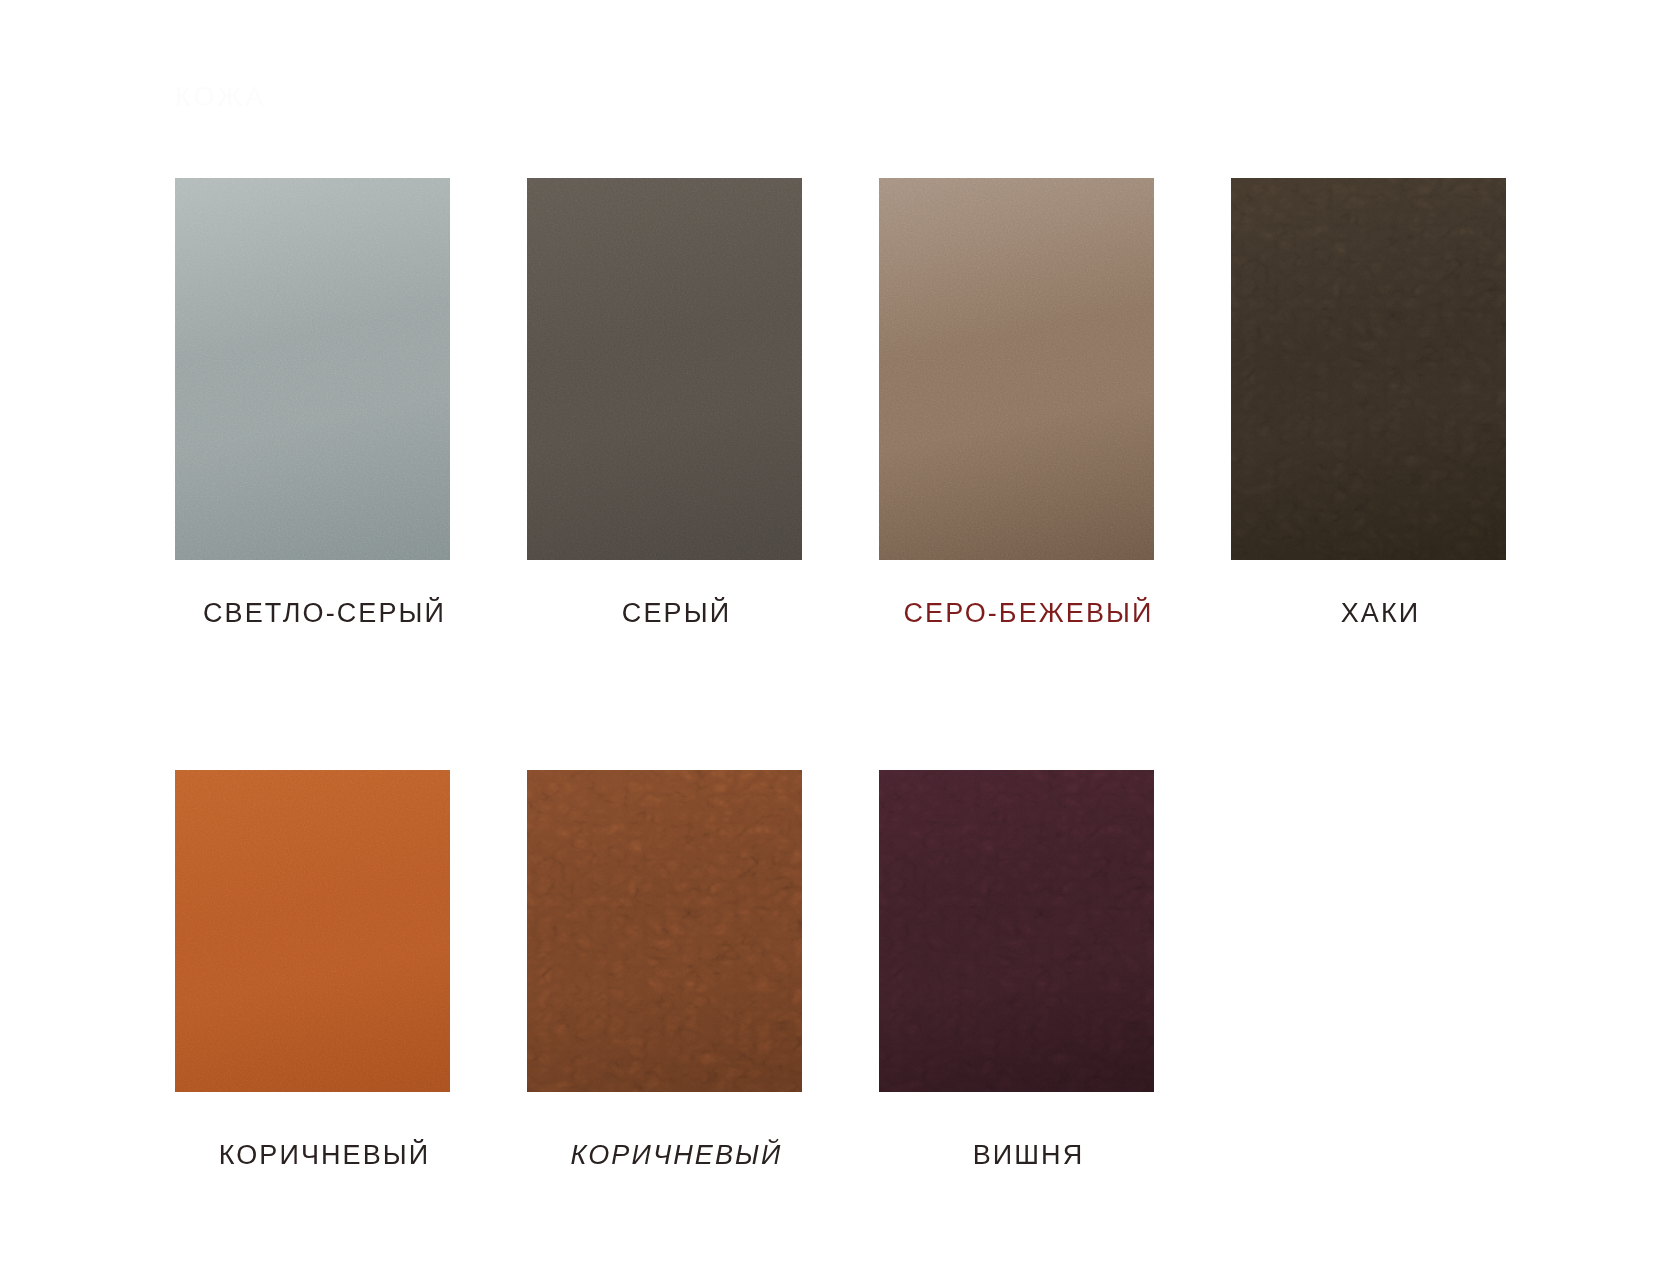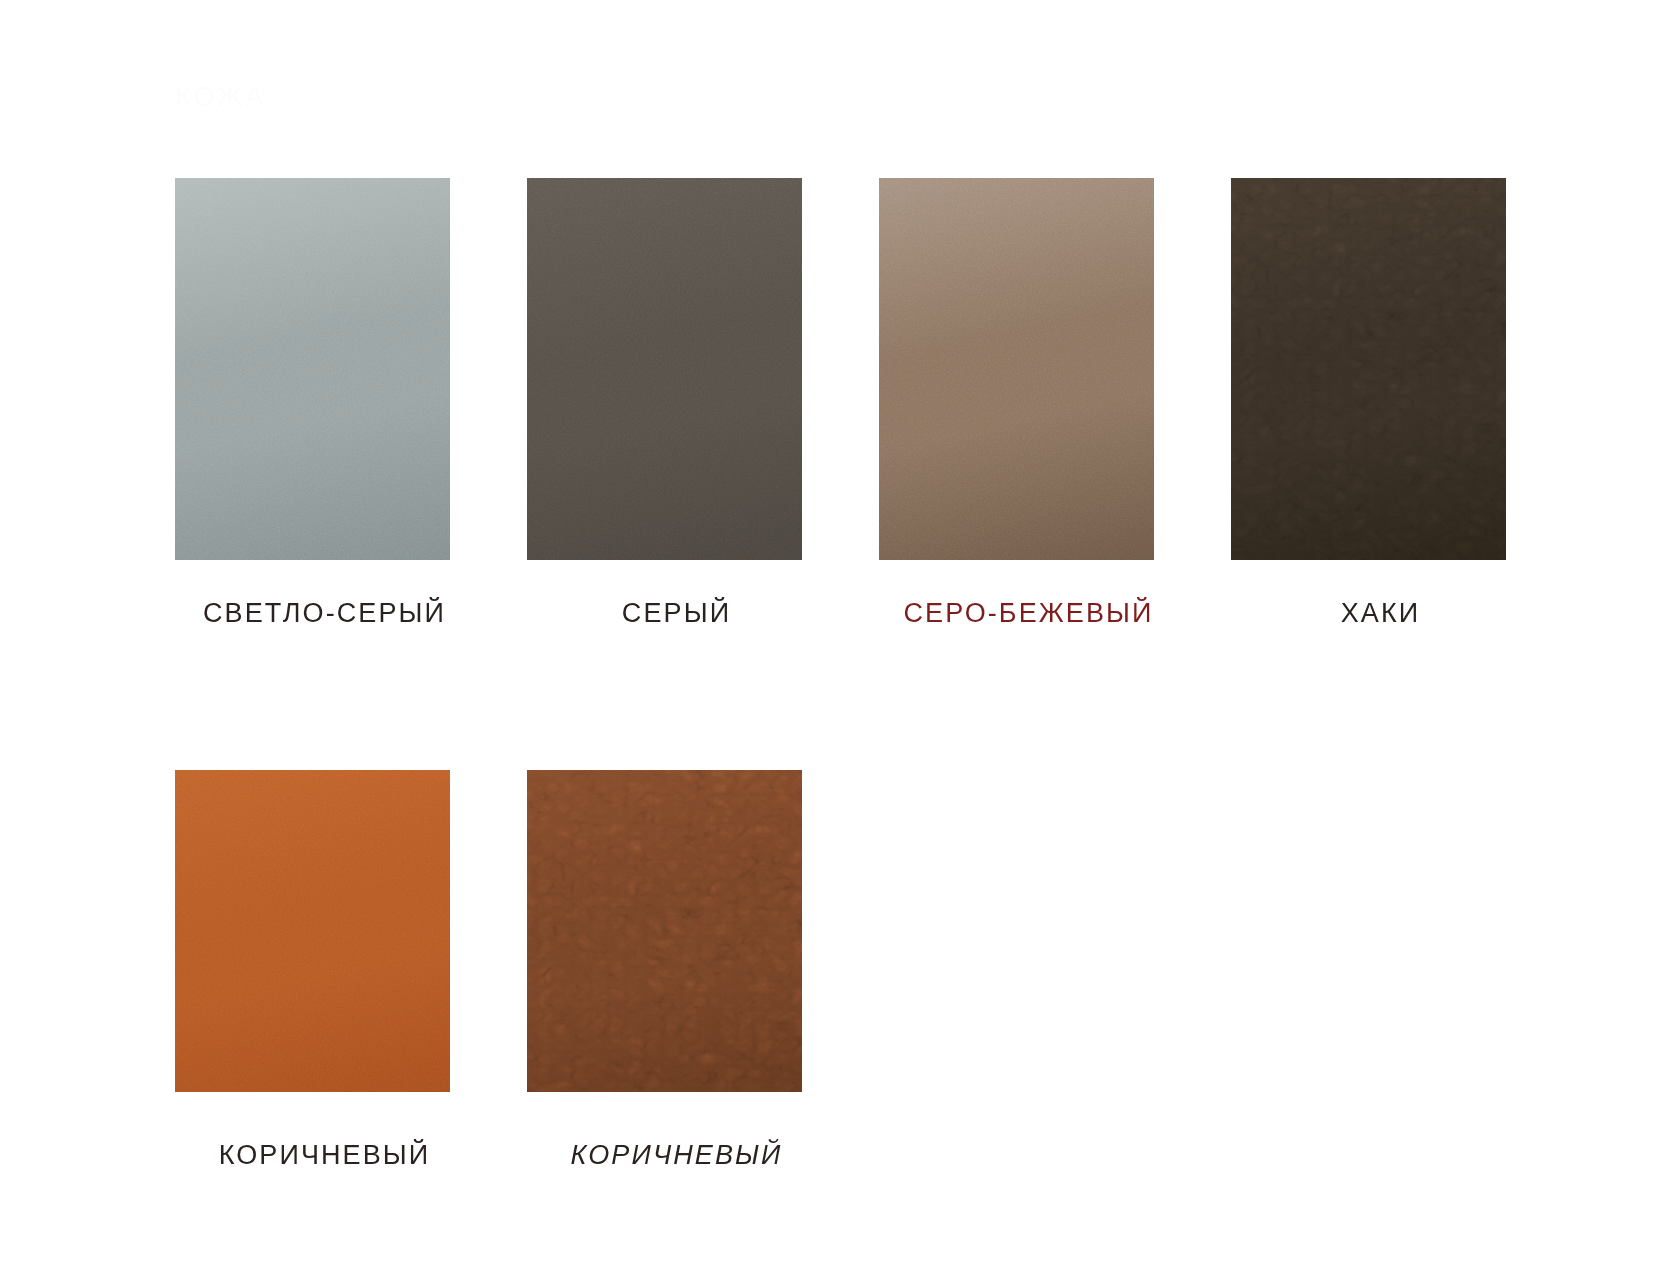--- a/index.html
+++ b/index.html
@@ -204,15 +204,27 @@
         <div class="grain" style="filter: none; opacity: 0.5; mix-blend-mode: overlay; background: transparent;"><svg width="100%" height="100%" xmlns="http://www.w3.org/2000/svg">
               <rect width="100%" height="100%" filter="url(#grainPebble)"></rect>
             </svg></div>
         <div class="grain2" style="opacity: 0.28; mix-blend-mode: soft-light;"><svg width="100%" height="100%" xmlns="http://www.w3.org/2000/svg">
               <rect width="100%" height="100%" filter="url(#grainFine)"></rect>
             </svg></div>
       </div>
       <div class="swatch-label" style="color: rgb(42, 34, 32); font-style: italic;">КОРИЧНЕВЫЙ</div>
     </div>
 
+    <div class="swatch-cell row2">
+      <div class="swatch-chip" style="background-color: rgb(63, 31, 40);">
+        <div class="shade" style="background: linear-gradient(168deg, rgb(74, 36, 48) 0%, rgb(63, 31, 40) 42%, rgb(63, 31, 40) 62%, rgb(46, 22, 29) 100%);"></div>
+        <div class="grain" style="filter: none; opacity: 0.5; mix-blend-mode: overlay; background: transparent;"><svg width="100%" height="100%" xmlns="http://www.w3.org/2000/svg">
+              <rect width="100%" height="100%" filter="url(#grainPebble)"></rect>
+            </svg></div>
+        <div class="grain2" style="opacity: 0.28; mix-blend-mode: soft-light;"><svg width="100%" height="100%" xmlns="http://www.w3.org/2000/svg">
+              <rect width="100%" height="100%" filter="url(#grainFine)"></rect>
+            </svg></div>
+      </div>
+      <div class="swatch-label" style="color: rgb(42, 34, 32);">ВИШНЯ</div>
+    </div>
 
   </div>
 </div>
 
 </body></html>

